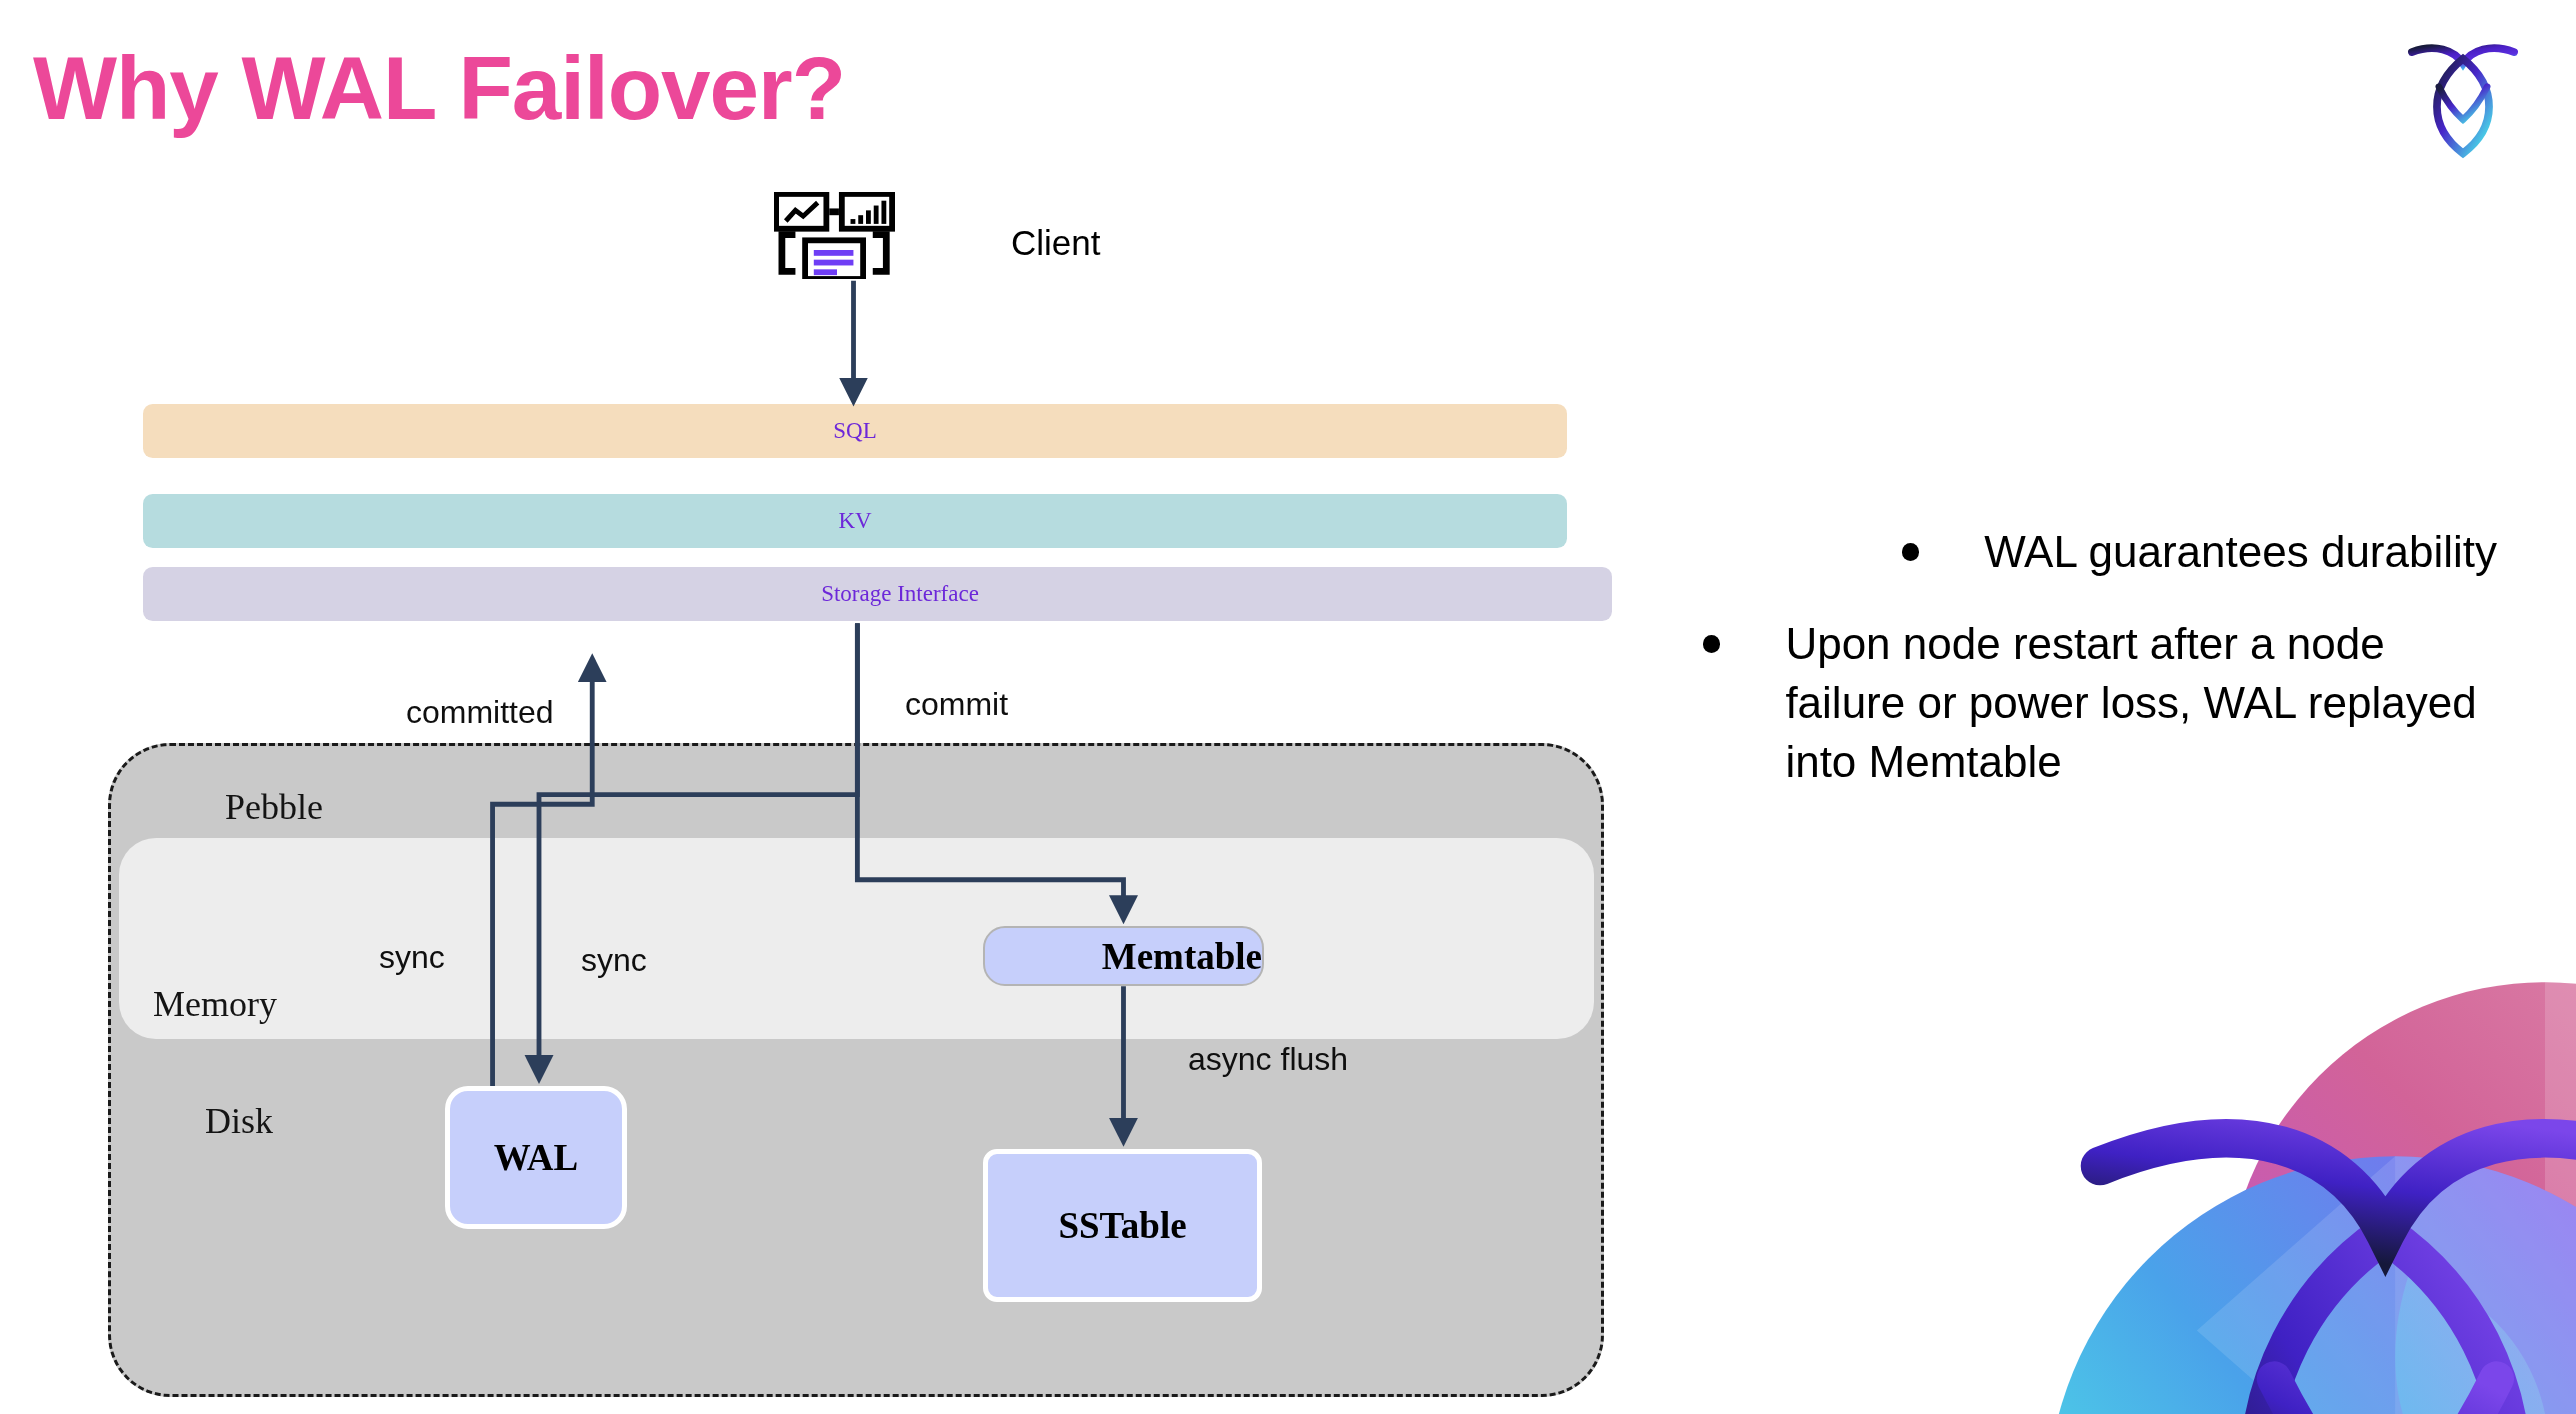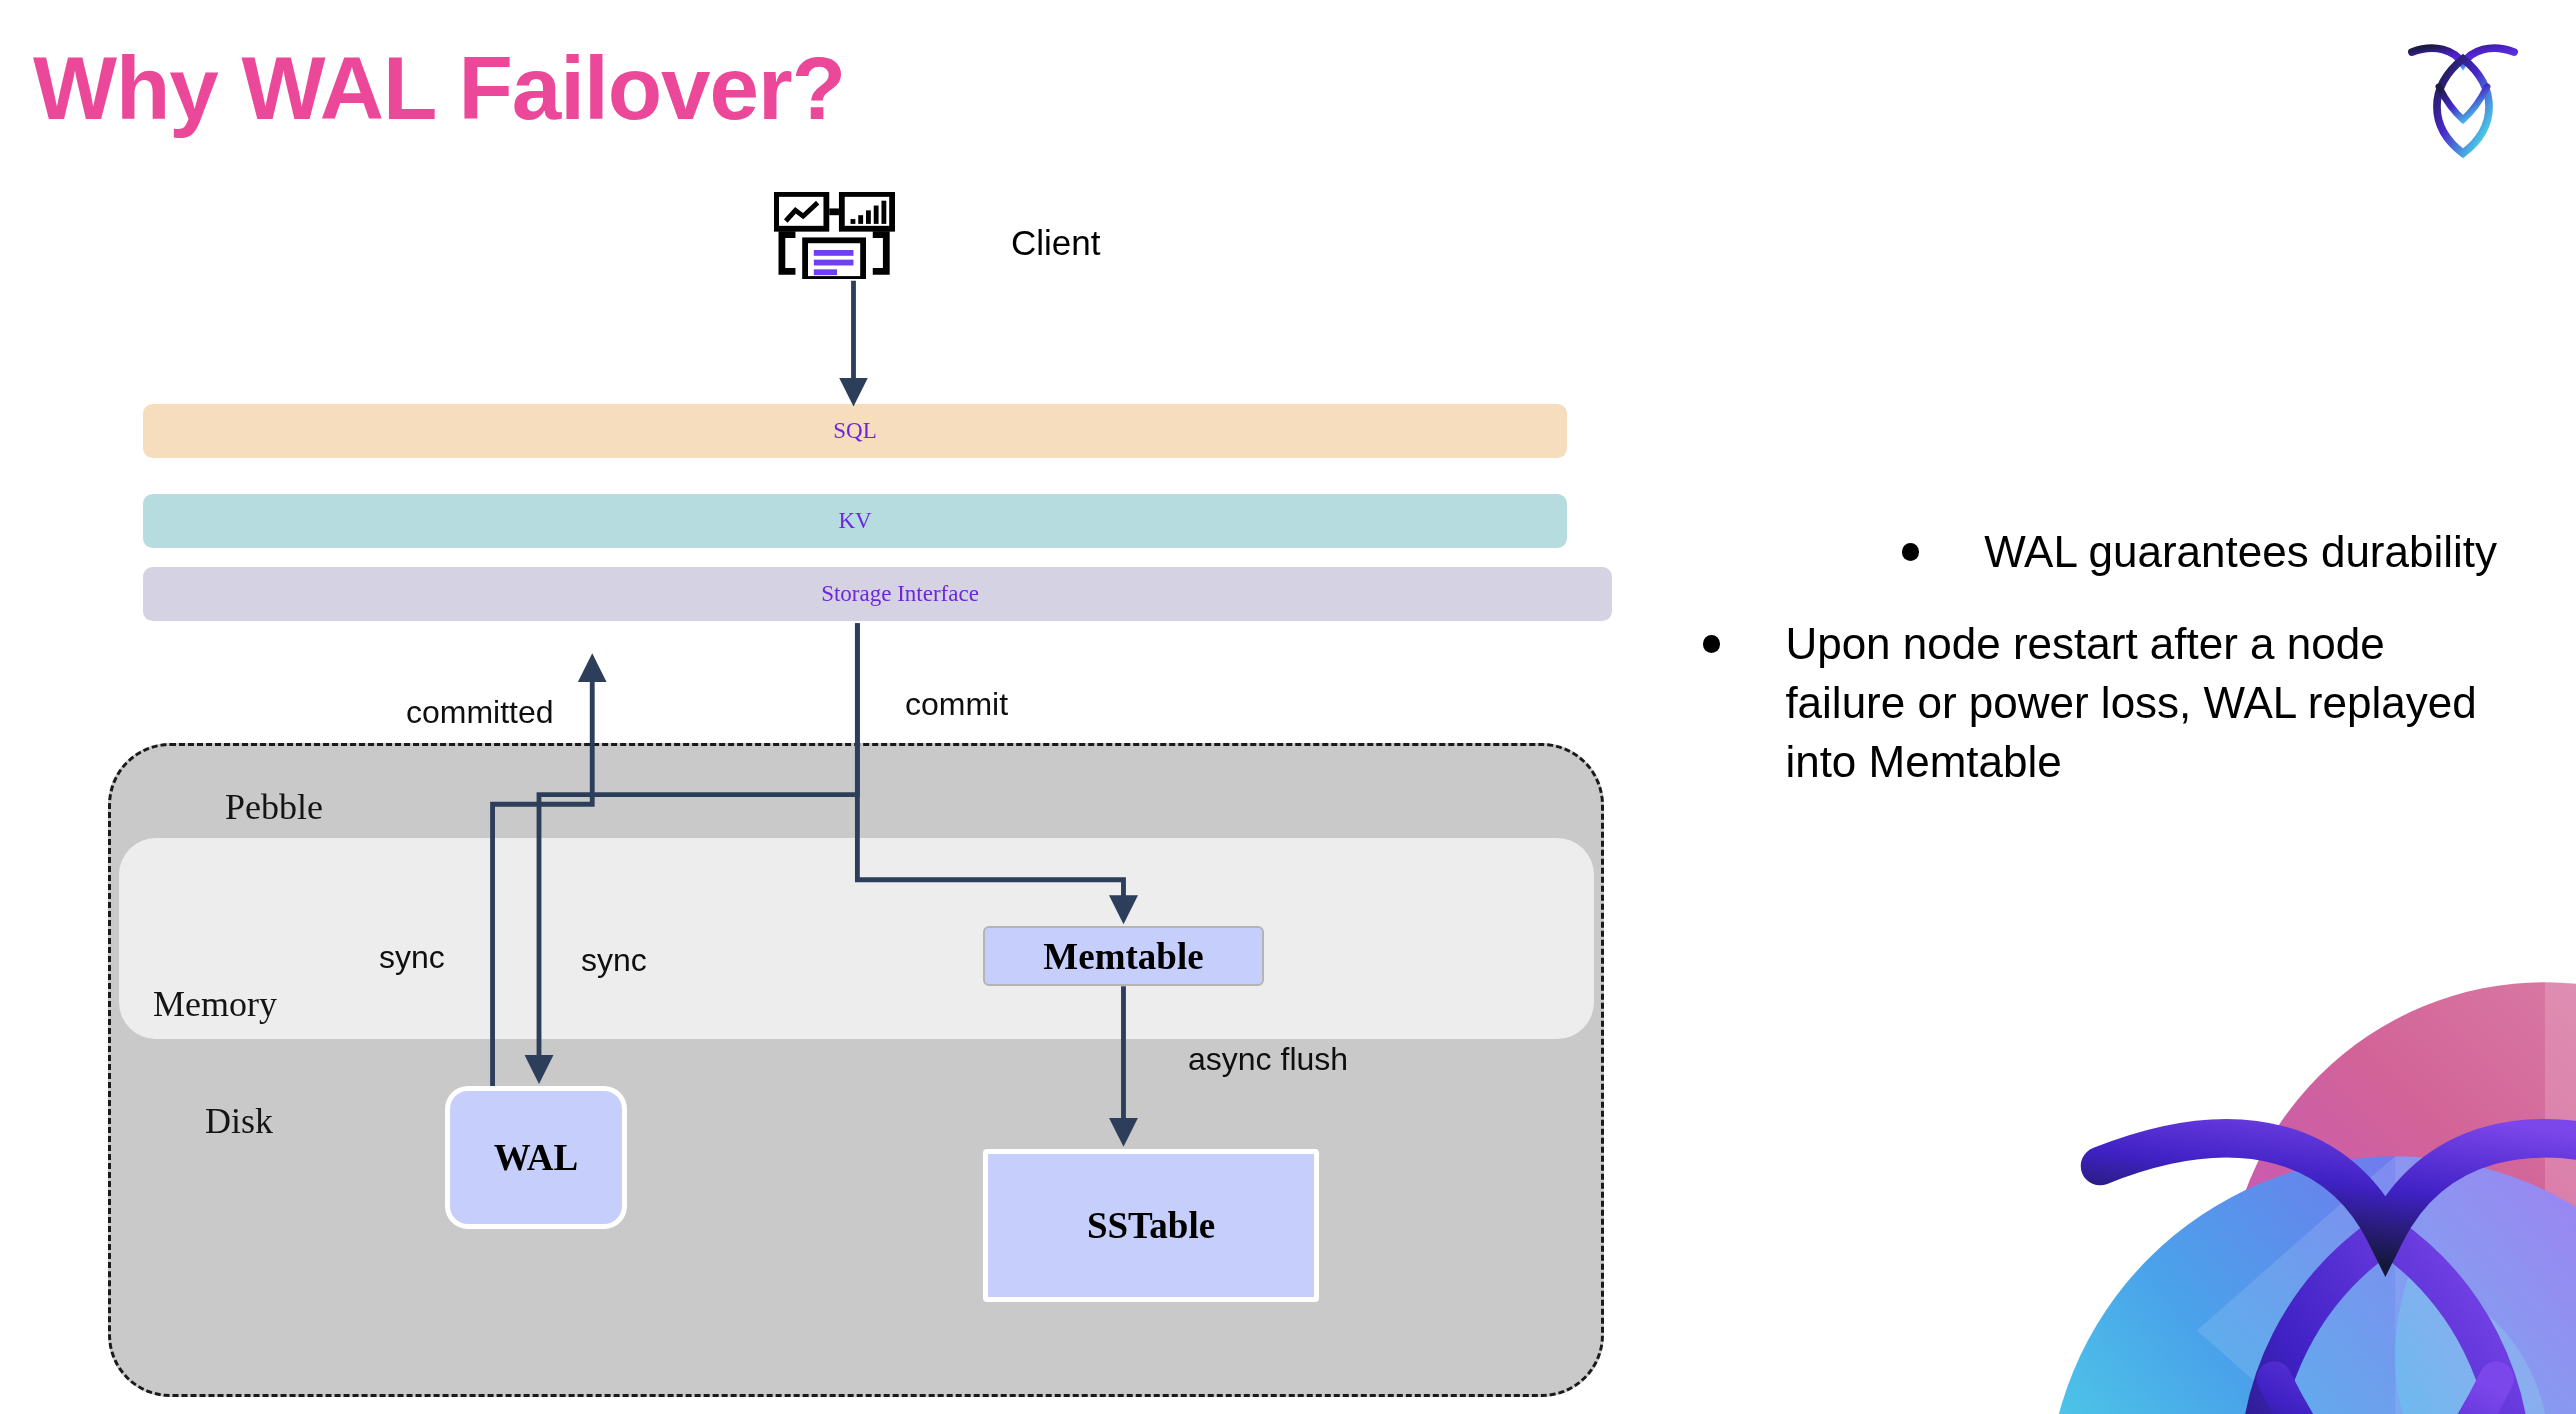--- a/index.html
+++ b/index.html
@@ -129,37 +129,38 @@
     font-weight: 700;
     font-size: 37px;
     color: #000000;
     box-sizing: border-box;
   }
   #node-memtable {
     left: 983px;
     top: 926px;
     width: 281px;
     height: 60px;
-    border-radius: 6px;
+    border-radius: 22px;
     border: 2.9px solid #b4b4b4;
+    justify-content: flex-end;
   }
   #node-wal {
     left: 445px;
     top: 1086px;
     width: 182px;
     height: 143px;
     border-radius: 23px;
     border: 5.8px solid #ffffff;
   }
   #node-sstable {
     left: 983px;
     top: 1149px;
-    width: 336px;
+    width: 279px;
     height: 153px;
-    border-radius: 4px;
+    border-radius: 14px;
     border: 5.8px solid #ffffff;
     align-items: center;
   }
 
   
   #flow-arrows {
     position: absolute;
     left: 0;
     top: 0;
     width: 2576px;

